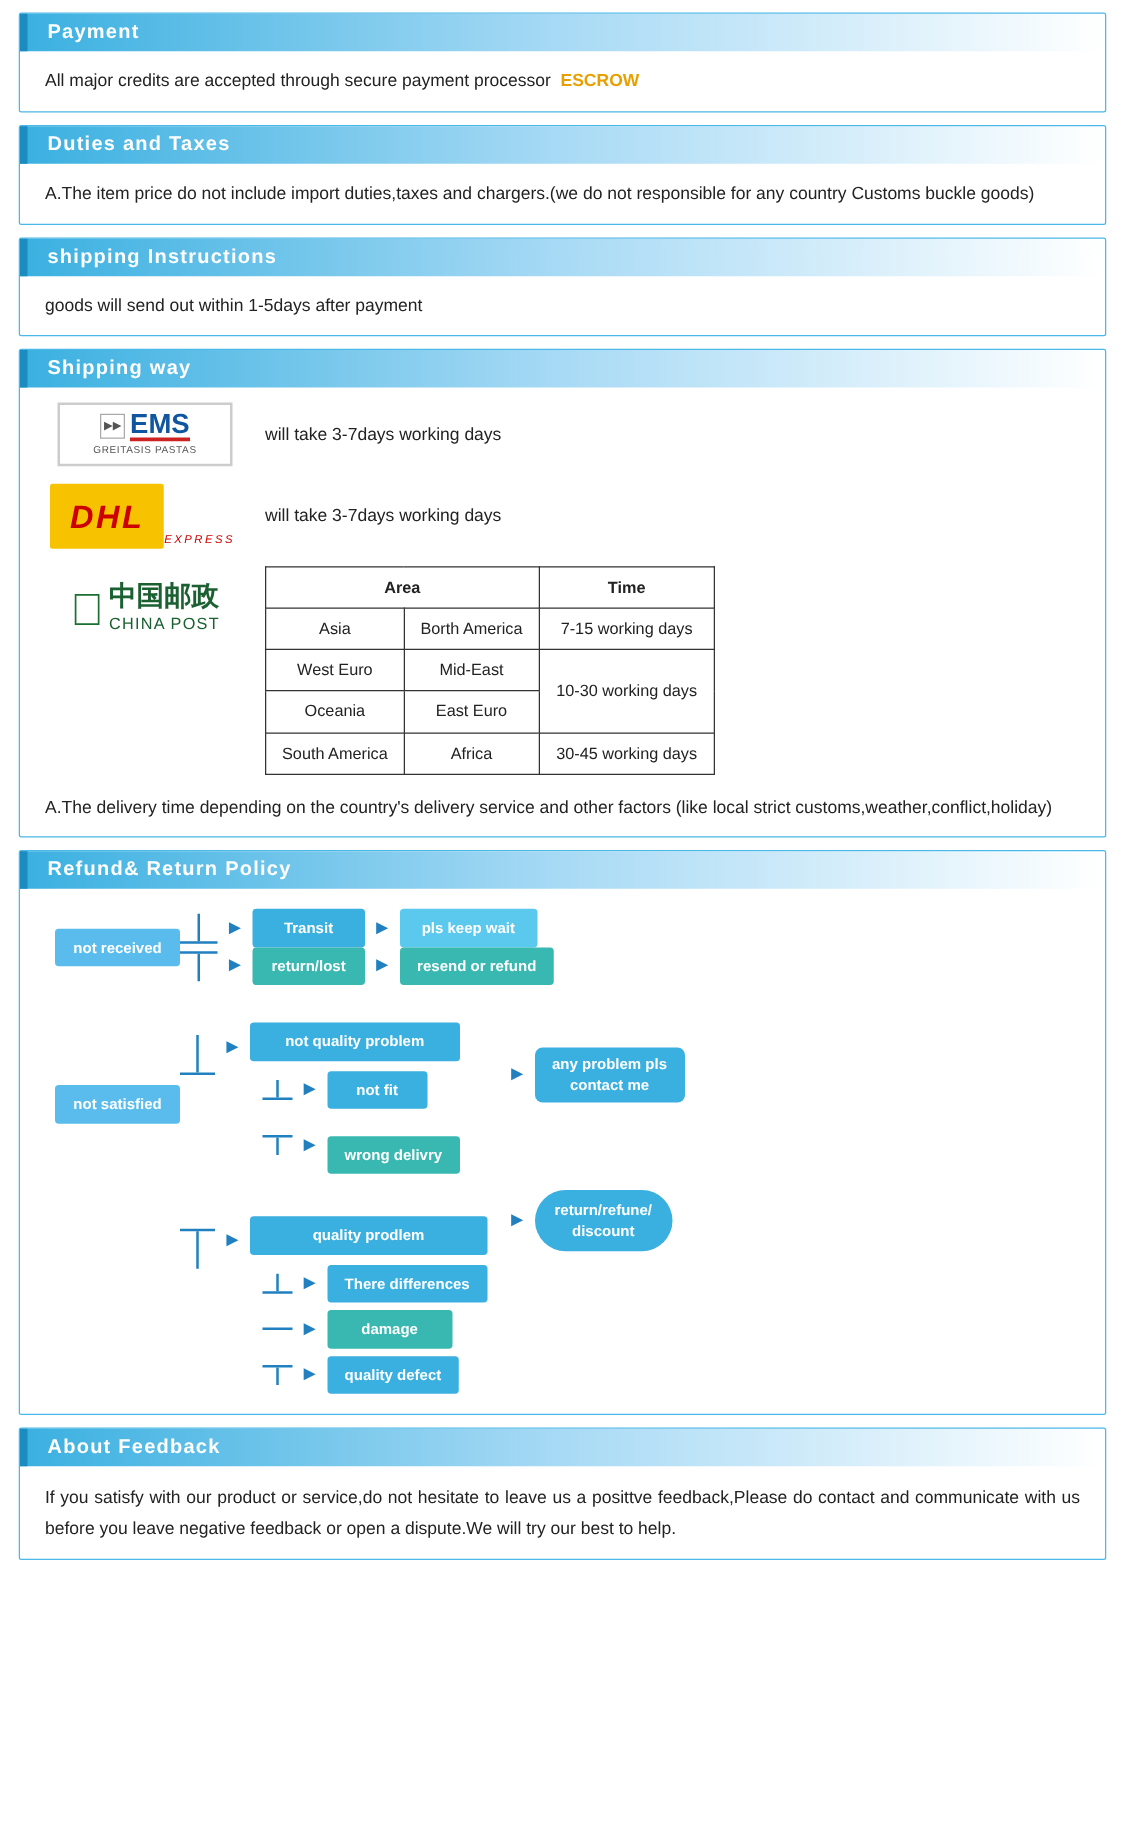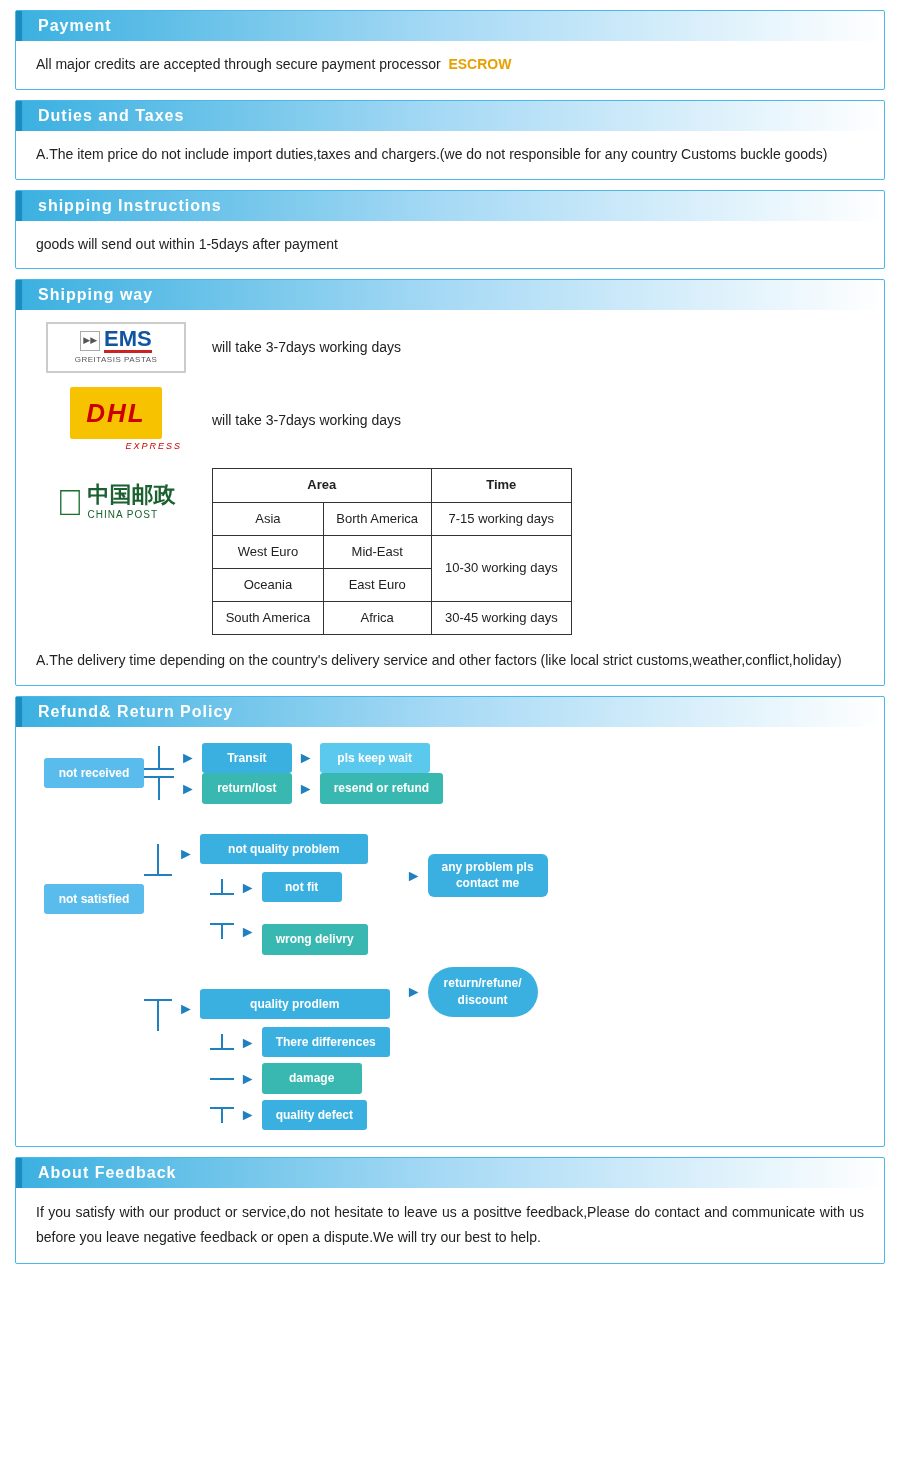--- a/index.html
+++ b/index.html
@@ -195,37 +195,37 @@
               <span style="font-size:22px; font-weight:900; color:#1055a0; border-bottom:3px solid #cc2222; line-height:1;">EMS</span>
             </div>
             <div style="font-size:8px; color:#555; letter-spacing:0.5px;">GREITASIS PASTAS</div>
           </div>
         </div>
         <span>will  take  3-7days  working  days</span>
       </div>
 
       <div class="carrier-row">
         <div class="carrier-logo">
-          <div style="display:flex; flex-direction:column; align-items:center; min-width:140px;">
+          <div style="display:flex; flex-direction:row; align-items:center; min-width:140px;">
             <div style="background:#f7c300; padding:4px 16px; border-radius:2px;">
               <span style="font-size:26px; font-weight:900; font-style:italic; color:#cc0000; letter-spacing:2px;">DHL</span>
             </div>
             <div style="font-size:9px; color:#cc0000; font-style:italic; letter-spacing:2px; align-self:flex-end; margin-right:4px;">EXPRESS</div>
           </div>
         </div>
         <span>will  take  3-7days  working  days</span>
       </div>
 
       <div class="carrier-with-table">
         <div style="min-width:160px; display:flex; flex-direction:column; align-items:center; padding-top:4px;">
           <div style="display:flex; align-items:center; gap:4px;">
             <span style="font-size:36px; color:#1a7030;"></span>
             <div>
               <div style="font-size:22px; font-weight:bold; color:#1a6030; line-height:1;">中国邮政</div>
-              <div style="font-size:10px; color:#1a6030; letter-spacing:1px;">CHINA POST</div>
+              <div style="font-size:13px; color:#1a6030; letter-spacing:1px;">CHINA POST</div>
             </div>
           </div>
         </div>
 
         <table class="shipping-table">
           <thead>
             <tr>
               <th colspan="2">Area</th>
               <th>Time</th>
             </tr>

